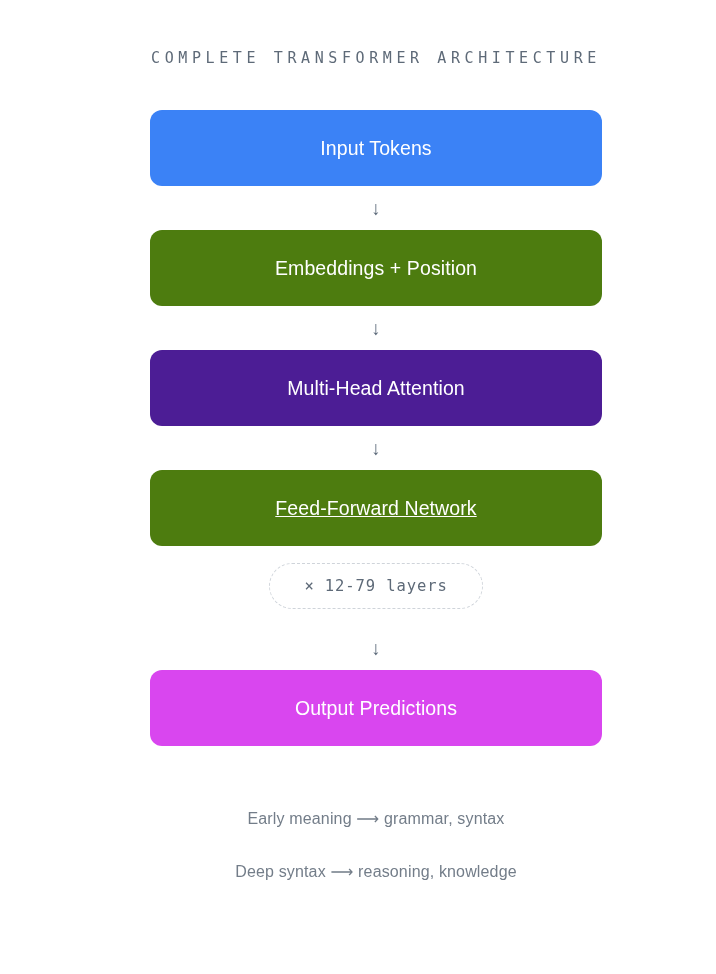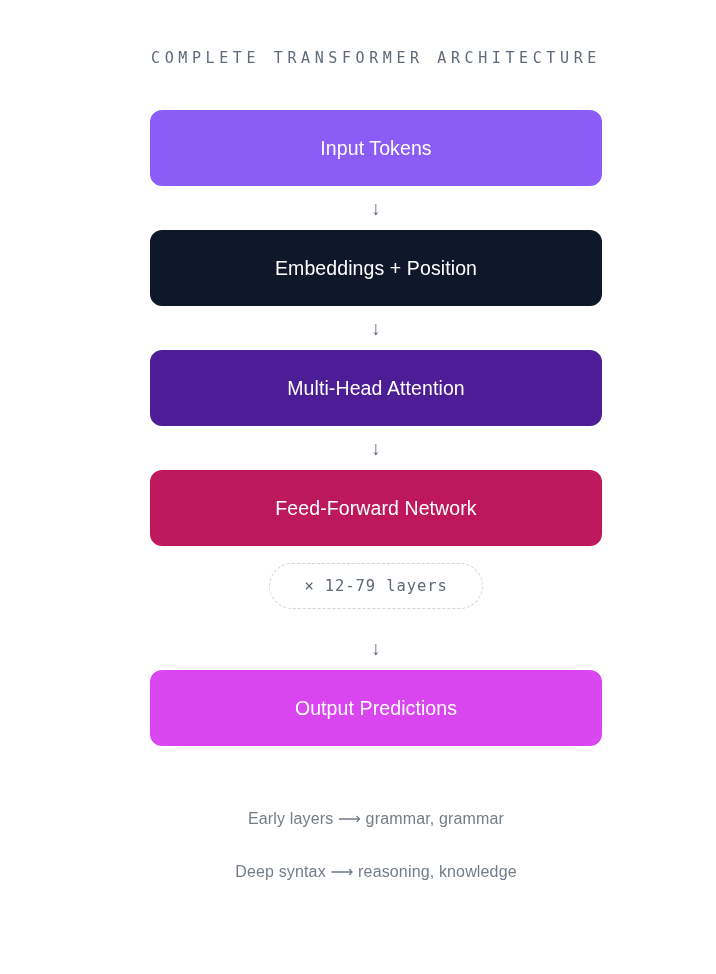--- a/index.html
+++ b/index.html
@@ -114,52 +114,52 @@
 </style>
 </head>
 <body>
 
 <div class="page">
 
   <div class="diagram-title">COMPLETE TRANSFORMER ARCHITECTURE</div>
 
   <div class="flow">
 
-    <div class="flow-box h-tall" style="background:#8b5cf6;">
+    <div class="flow-box h-tall" style="background:#3b82f6;">
       <span>Input Tokens</span>
     </div>
 
     <div class="connector">↓</div>
 
-    <div class="flow-box h-std" style="background:#0f172a;">
+    <div class="flow-box h-std" style="background:#4d7c0f;">
       <span>Embeddings + Position</span>
     </div>
 
     <div class="connector">↓</div>
 
     <div class="flow-box h-std" style="background:#4c1d95;">
       <span>Multi-Head Attention</span>
     </div>
 
     <div class="connector">↓</div>
 
-    <div class="flow-box h-std" style="background:#be185d;">
+    <div class="flow-box h-std" style="background:#4d7c0f;text-decoration:underline;">
       <span>Feed-Forward Network</span>
     </div>
 
     <div class="repeat-wrap">
       <div class="repeat-pill">× 12-79 layers</div>
     </div>
 
     <div class="connector">↓</div>
 
     <div class="flow-box h-std" style="background:#d946ef;justify-content:center;">
       <span>Output Predictions</span>
     </div>
 
   </div>
 
   <div class="notes">
-    <div class="note-line">Early layers ⟶ grammar, grammar</div>
+    <div class="note-line">Early meaning ⟶ grammar, syntax</div>
     <div class="note-line">Deep syntax ⟶ reasoning, knowledge</div>
   </div>
 
 </div>
 
 </body></html>

